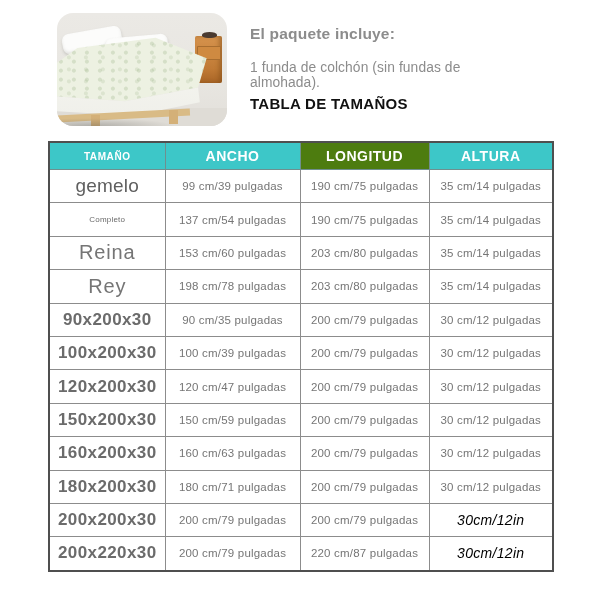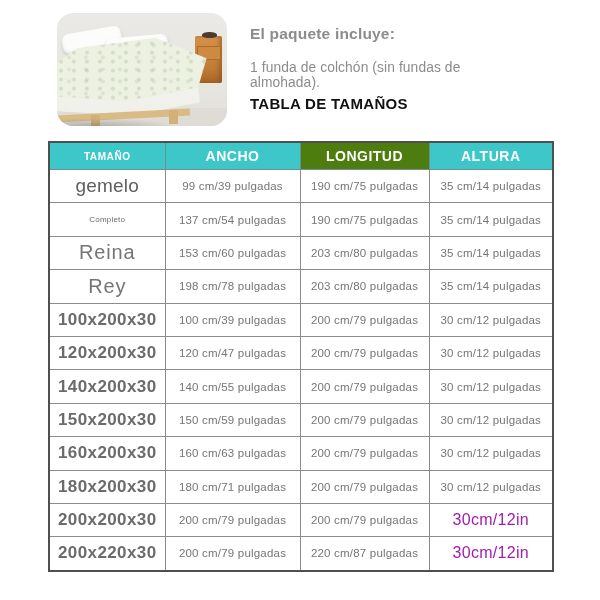--- a/index.html
+++ b/index.html
@@ -83,21 +83,21 @@
     border:1px solid #8c8c8c;height:32.4px;padding:0 2px;
     text-align:center;vertical-align:middle;
     font-size:11.5px;color:#757575;letter-spacing:.2px;
     overflow:hidden;white-space:nowrap;
   }
   table.sizes td.col-size{color:#5f5f5f;}
   table.sizes td.s-normal{font-size:19px;}
   table.sizes td.s-tiny{font-size:8px;color:#6a6a6a;}
   table.sizes td.s-xlarge{font-size:20px;color:#757575;letter-spacing:.8px;}
   table.sizes td.s-numeric{font-size:17px;font-weight:600;color:#6b6b6b;letter-spacing:.4px;}
-  table.sizes td.a-large{font-size:16px;color:#a21caf;letter-spacing:.3px;}
+  table.sizes td.a-large{font-size:14px;color:#000000;letter-spacing:.3px;font-style:italic;}
 </style>
 </head>
 <body>
 
 <div class="stage">
 
   <div class="photo">
     <div class="floor"></div>
     <div class="nightstand">
       <div class="nightstand-drawer"></div>
@@ -151,38 +151,38 @@
           <td>203 cm/80 pulgadas</td>
           <td class="a-normal">35 cm/14 pulgadas</td>
         </tr>
         <tr>
           <td class="col-size s-xlarge">Rey</td>
           <td>198 cm/78 pulgadas</td>
           <td>203 cm/80 pulgadas</td>
           <td class="a-normal">35 cm/14 pulgadas</td>
         </tr>
         <tr>
+          <td class="col-size s-numeric">90x200x30</td>
+          <td>90 cm/35 pulgadas</td>
+          <td>200 cm/79 pulgadas</td>
+          <td class="a-normal">30 cm/12 pulgadas</td>
+        </tr>
+        <tr>
           <td class="col-size s-numeric">100x200x30</td>
           <td>100 cm/39 pulgadas</td>
           <td>200 cm/79 pulgadas</td>
           <td class="a-normal">30 cm/12 pulgadas</td>
         </tr>
         <tr>
           <td class="col-size s-numeric">120x200x30</td>
           <td>120 cm/47 pulgadas</td>
           <td>200 cm/79 pulgadas</td>
           <td class="a-normal">30 cm/12 pulgadas</td>
         </tr>
         <tr>
-          <td class="col-size s-numeric">140x200x30</td>
-          <td>140 cm/55 pulgadas</td>
-          <td>200 cm/79 pulgadas</td>
-          <td class="a-normal">30 cm/12 pulgadas</td>
-        </tr>
-        <tr>
           <td class="col-size s-numeric">150x200x30</td>
           <td>150 cm/59 pulgadas</td>
           <td>200 cm/79 pulgadas</td>
           <td class="a-normal">30 cm/12 pulgadas</td>
         </tr>
         <tr>
           <td class="col-size s-numeric">160x200x30</td>
           <td>160 cm/63 pulgadas</td>
           <td>200 cm/79 pulgadas</td>
           <td class="a-normal">30 cm/12 pulgadas</td>

